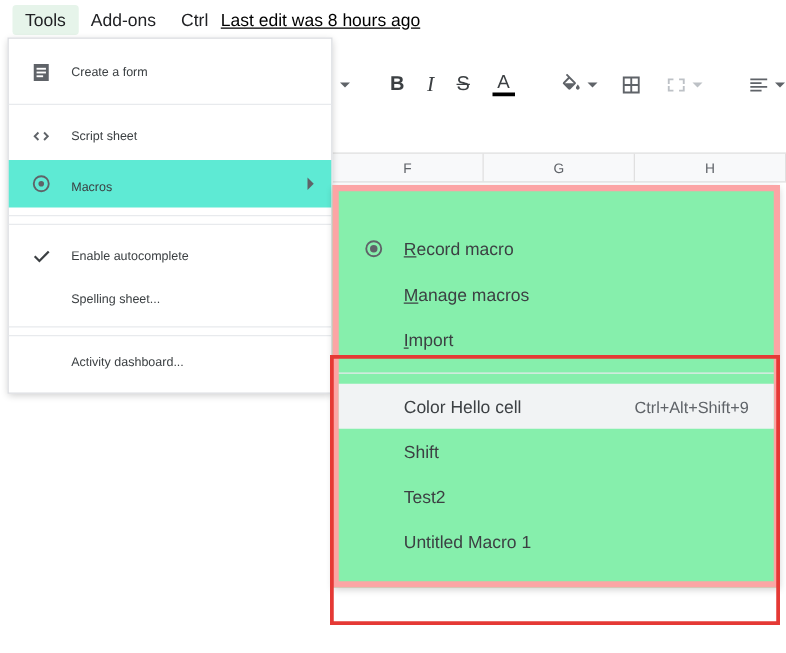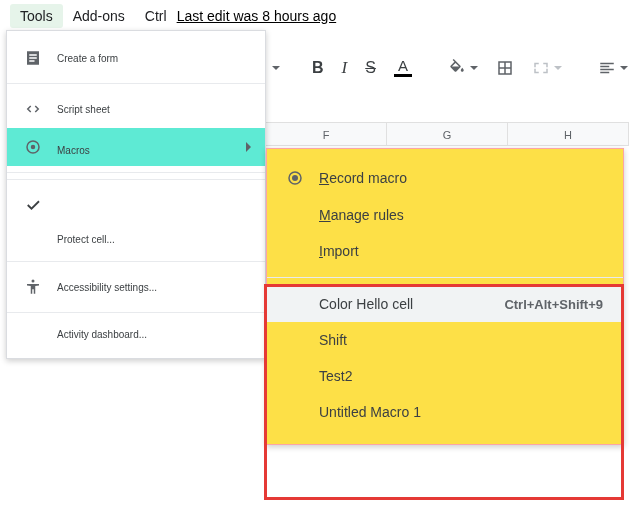--- a/index.html
+++ b/index.html
@@ -100,37 +100,37 @@
   .dropdown .dd-arrow {
     position:absolute; right:14px; top:50%; transform:translateY(-50%);
     width:0;height:0;border-top:5px solid transparent;border-bottom:5px solid transparent;border-left:5px solid #5f6368;
   }
   
   .submenu {
     position:absolute;
     top:148px;
     left:266px;
     width:358px;
-    background:#fde047;
-    border:1px solid #fca5a5;
+    background:#86efac;
+    border:5px solid #fca5a5;
     box-shadow: 0 2px 6px rgba(0,0,0,0.2);
-    padding:10px 0 14px 0;
+    padding:27px 0 14px 0;
     font-size:14px;
     color:#3c4043;
   }
   .submenu .sm-item {
     display:flex;
     align-items:center;
     padding:10px 20px 10px 18px;
     gap:14px;
   }
   .submenu .sm-item.hover { background:#f1f3f4;justify-content:flex-end;}
   .submenu .sm-icon { width:20px; display:flex; justify-content:center; color:#5f6368;}
   .submenu .sm-label { flex:1; }
-  .submenu .sm-shortcut { color:#5f6368; font-size:13px;font-weight:bold;}
+  .submenu .sm-shortcut { color:#5f6368; font-size:13px;}
   .submenu .sm-divider { height:1px; background:#e8eaed; margin:8px 0;}
   .submenu .indent .sm-label { padding-left:34px;}
   .ul-first::first-letter { text-decoration: underline; }
   
   .redbox {
     position:absolute;
     border:3px solid #e53935;
     pointer-events:none;
   }
 </style>
@@ -227,54 +227,46 @@
     <span class="dd-arrow"></span>
   </div>
   <div class="dd-divider"></div>
   <div class="dd-divider"></div>
   <div class="dd-item">
     <span class="dd-icon">
       <svg width="18" height="18" viewBox="0 0 24 24">
           <path fill="none" stroke="#3c4043" stroke-width="2.4" d="M5 12l5 5L20 7"></path>
         </svg>
     </span>
+    <span class="dd-label">Enable autocomplete</span>
   </div>
   <div class="dd-item">
     <span class="dd-icon"></span>
-    <span class="dd-label">Protect cell...</span>
-  </div>
-  <div class="dd-divider"></div>
-  <div class="dd-item">
-    <span class="dd-icon">
-      <svg width="18" height="18" viewBox="0 0 24 24">
-          <circle cx="12" cy="4" r="2" fill="#5f6368"></circle>
-          <path fill="#5f6368" d="M4 8h16v2l-5 .5V21h-2v-6h-2v6H9V10.5L4 10z"></path>
-        </svg>
-    </span>
-    <span class="dd-label">Accessibility settings...</span>
-  </div>
+    <span class="dd-label">Spelling sheet...</span>
+  </div>
+  <div class="dd-divider"></div>
   <div class="dd-divider"></div>
   <div class="dd-item">
     <span class="dd-icon"></span>
     <span class="dd-label">Activity dashboard...</span>
   </div>
 </div>
 
 <div class="submenu">
   <div class="sm-item">
     <span class="sm-icon">
       <svg width="18" height="18" viewBox="0 0 24 24">
           <circle cx="12" cy="12" r="8" fill="none" stroke="#5f6368" stroke-width="2"></circle>
           <circle cx="12" cy="12" r="4" fill="#5f6368"></circle>
         </svg>
     </span>
     <span class="sm-label ul-first">Record macro</span>
   </div>
   <div class="sm-item indent">
-    <span class="sm-label ul-first">Manage rules</span>
+    <span class="sm-label ul-first">Manage macros</span>
   </div>
   <div class="sm-item indent">
     <span class="sm-label ul-first">Import</span>
   </div>
   <div class="sm-divider"></div>
   <div class="sm-item indent hover">
     <span class="sm-label">Color Hello cell</span>
     <span class="sm-shortcut">Ctrl+Alt+Shift+9</span>
   </div>
   <div class="sm-item indent">

